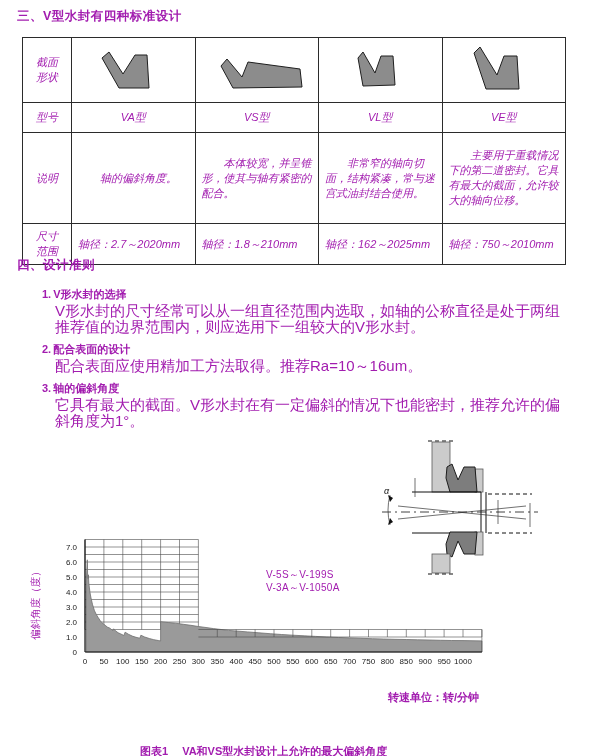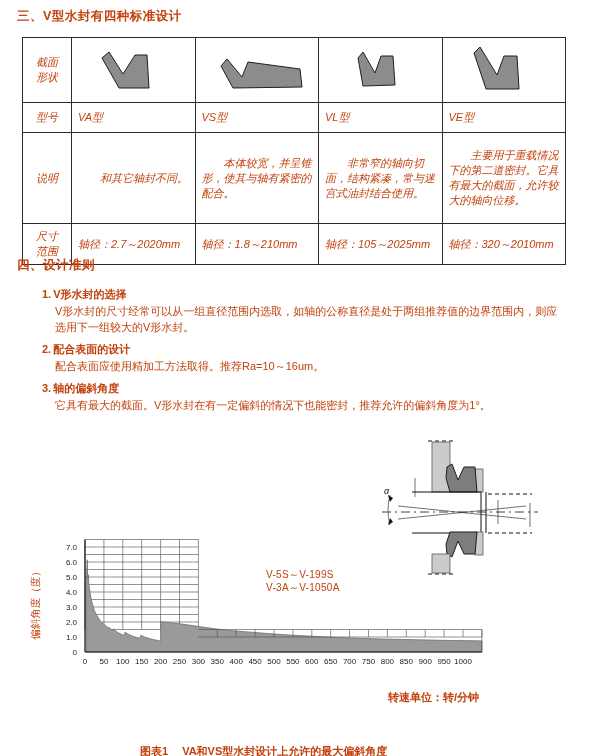--- a/index.html
+++ b/index.html
@@ -1,33 +1,33 @@
 <!DOCTYPE html>
 <html><head>
 <meta charset="utf-8">
 <style>
   html,body{margin:0;padding:0;background:#fff;}
   #page{position:relative;width:600px;height:756px;background:#fff;overflow:hidden;
-        font-family:"Liberation Sans","DejaVu Sans",sans-serif;color:#c2410c;}
+        font-family:"Liberation Sans","DejaVu Sans",sans-serif;color:#a21caf;}
   .abs{position:absolute;}
   .h-sec{font-size:12.5px;font-weight:bold;letter-spacing:.5px;}
   
   table.spec{border-collapse:collapse;table-layout:fixed;width:544px;font-style:italic;}
   table.spec td,table.spec th{border:1px solid #2b2b2b;font-size:11px;font-weight:normal;
         vertical-align:middle;padding:2px 6px;line-height:15px;}
   th.rowhdr{width:36px;text-align:center;padding:2px 4px;}
   td.shape-cell{height:59px;text-align:center;}
-  td.model-cell{height:25px;}
+  td.model-cell{height:25px;text-align:center;}
   td.desc-cell{height:86px;text-align:left;text-indent:2em;vertical-align:middle;line-height:16px;}
   td.size-cell{height:36px;text-align:left;white-space:nowrap;font-size:10.5px;}
   .seal{fill:#8c8c8c;stroke:#1f1f1f;stroke-width:1;}
   
   .gl{width:540px;}
   .gl-item-title{display:flex;gap:2px;font-size:11px;font-weight:bold;margin-top:7px;line-height:15px;}
-  .gl-item-body{font-size:11px;line-height:16px;margin-left:13px;width:505px;margin-top:1px;}
+  .gl-item-body{font-size:15px;line-height:16px;margin-left:13px;width:505px;margin-top:1px;}
   
   .tick{font-size:8px;fill:#1a1a1a;}
   .g{stroke:#4a4a4a;stroke-width:.6;}
   .ax{stroke:#111;stroke-width:1.2;}
   .fillarea{fill:#9a9a9a;stroke:#6f6f6f;stroke-width:.8;}
   .ylabel{width:120px;text-align:center;font-size:10.5px;transform:rotate(-90deg);}
   .legend{font-size:10px;line-height:13px;letter-spacing:.3px;}
   .unit-label{font-size:11px;font-weight:bold;}
   .caption{font-size:11px;font-weight:bold;}
   .caption .gap{display:inline-block;width:14px;}
@@ -82,34 +82,34 @@
         </th>
         <td class="model-cell">VA型</td>
         <td class="model-cell">VS型</td>
         <td class="model-cell">VL型</td>
         <td class="model-cell">VE型</td>
       </tr>
       <tr>
         <th class="rowhdr">
           <div>说明</div>
         </th>
-        <td class="desc-cell">和其它轴封不同。</td>
+        <td class="desc-cell">轴的偏斜角度。</td>
         <td class="desc-cell">本体较宽，并呈锥形，使其与轴有紧密的配合。</td>
         <td class="desc-cell">非常窄的轴向切面，结构紧凑，常与迷宫式油封结合使用。</td>
         <td class="desc-cell">主要用于重载情况下的第二道密封。它具有最大的截面，允许较大的轴向位移。</td>
       </tr>
       <tr>
         <th class="rowhdr">
           <div>尺寸</div>
           <div>范围</div>
         </th>
         <td class="size-cell">轴径：2.7～2020mm</td>
         <td class="size-cell">轴径：1.8～210mm</td>
-        <td class="size-cell">轴径：105～2025mm</td>
-        <td class="size-cell">轴径：320～2010mm</td>
+        <td class="size-cell">轴径：162～2025mm</td>
+        <td class="size-cell">轴径：750～2010mm</td>
       </tr>
     </tbody>
       </table>
   </div>
 
   <div class="abs h-sec" style="left:17px;top:257px;">四、设计准则</div>
 
   <div class="abs gl" style="left:42px;top:280px;">
     <div class="gl-item-title">
       <span>1.</span>

